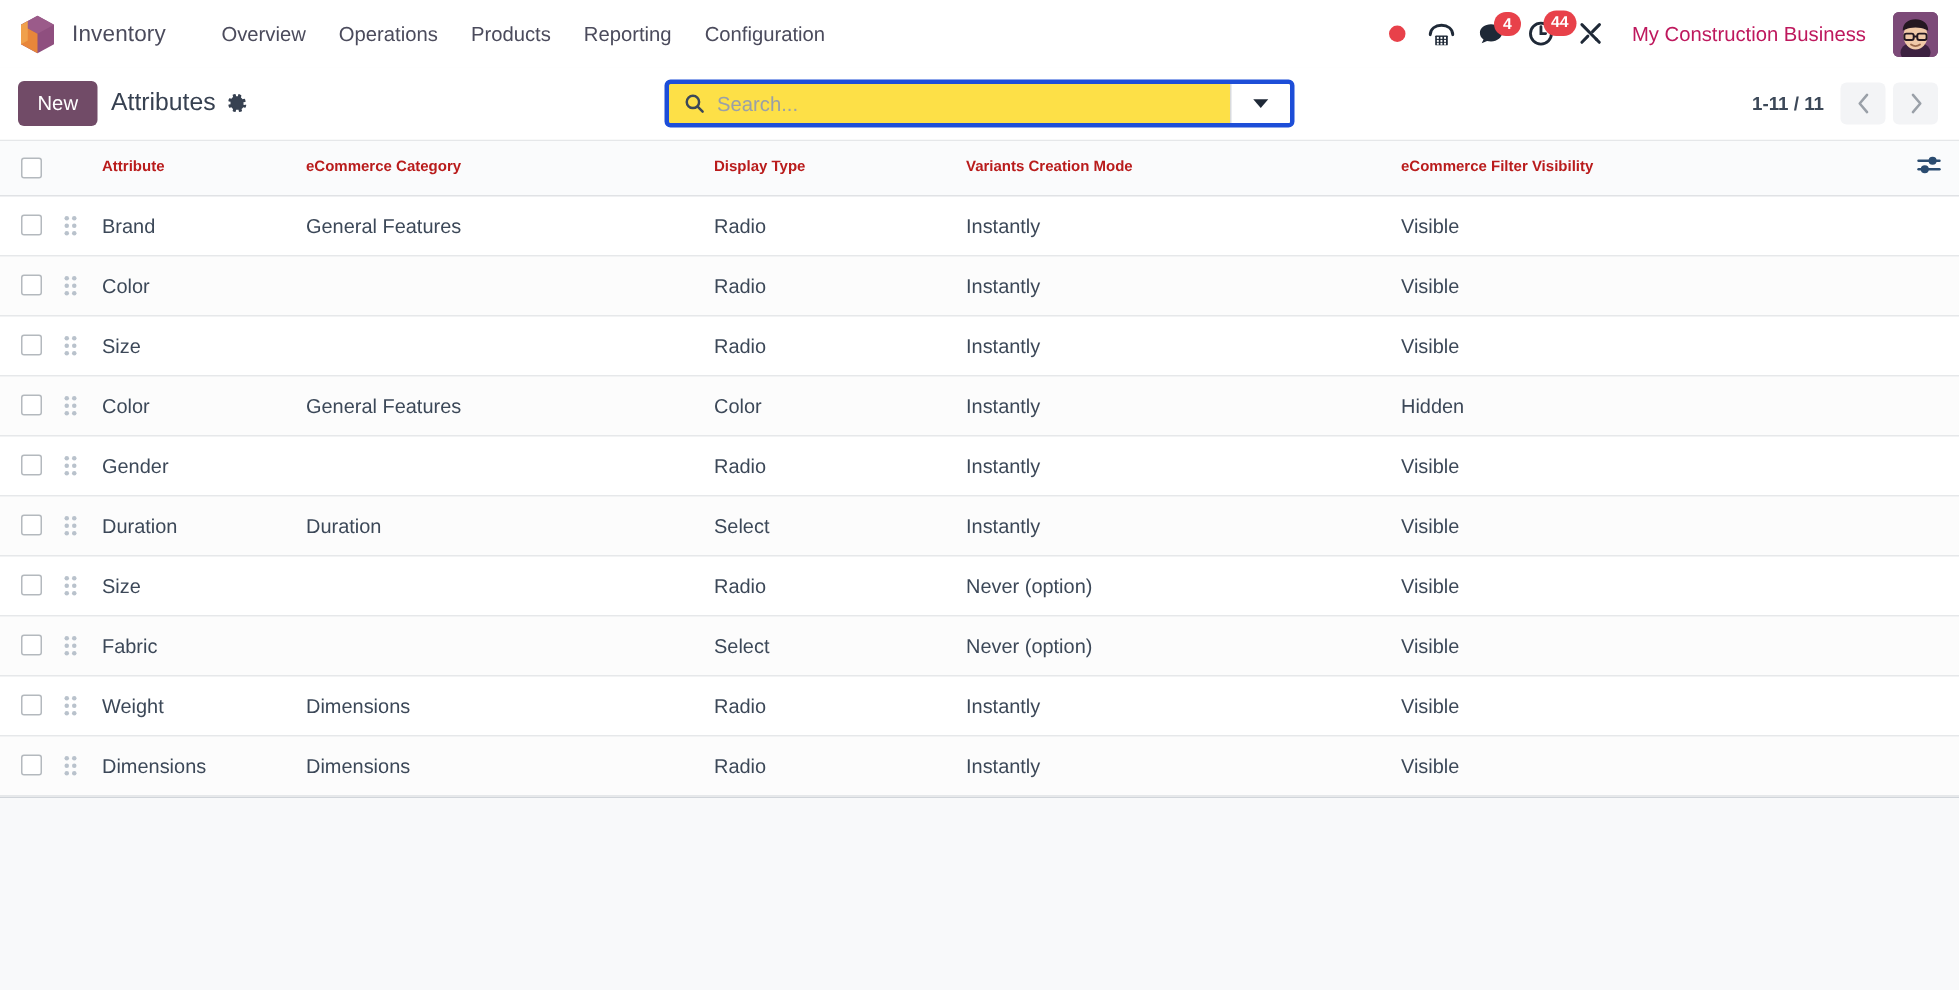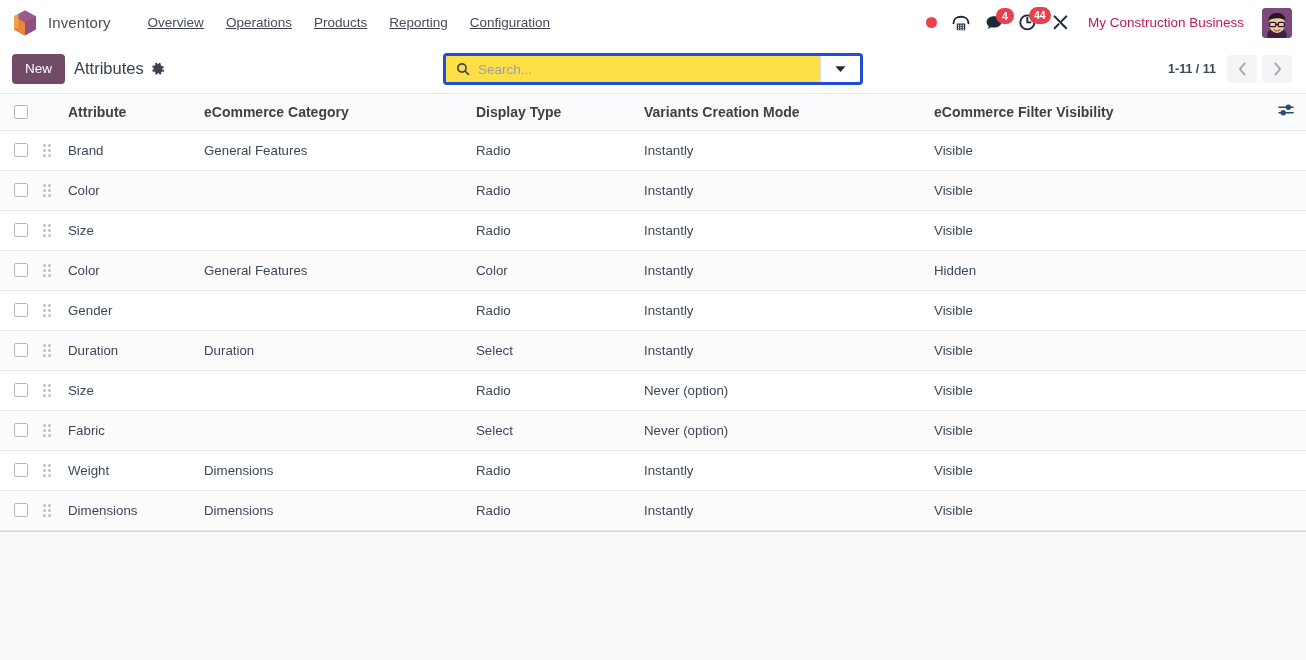--- a/index.html
+++ b/index.html
@@ -48,21 +48,20 @@
     font-weight: 400;
     letter-spacing: .1px;
     white-space: nowrap;
   }
 
   .nav-menu {
     display: flex;
     align-items: center;
     gap: 0px;
     margin-left: 26px;
-    text-decoration: underline;
   }
 
   .nav-item {
     font-size: 13.5px;
     color: #4B4B5C;
     padding: 6px 11px;
     border-radius: 3px;
     white-space: nowrap;
     cursor: pointer;
   }
@@ -252,23 +251,23 @@
   }
 
   table.olist {
     width: 100%;
     border-collapse: collapse;
     table-layout: fixed;
   }
 
   table.olist thead th {
     background: #FAFBFC;
-    font-size: 14px;
+    font-size: 10px;
     font-weight: 700;
-    color: #404040;
+    color: #b91c1c;
     text-align: left;
     height: 36px;
     padding: 0 8px;
     border-bottom: 1px solid #E0E2E5;
     white-space: nowrap;
     cursor: pointer;
     vertical-align: middle;
   }
   table.olist thead th.no-pointer { cursor: default; }
 

